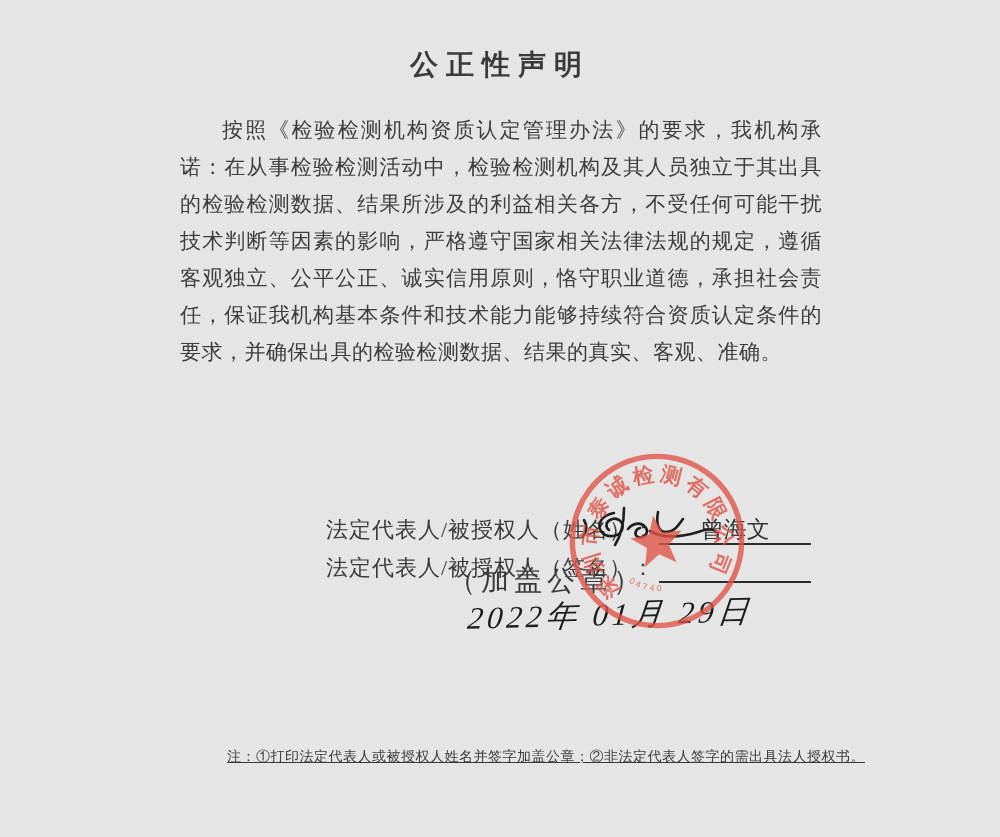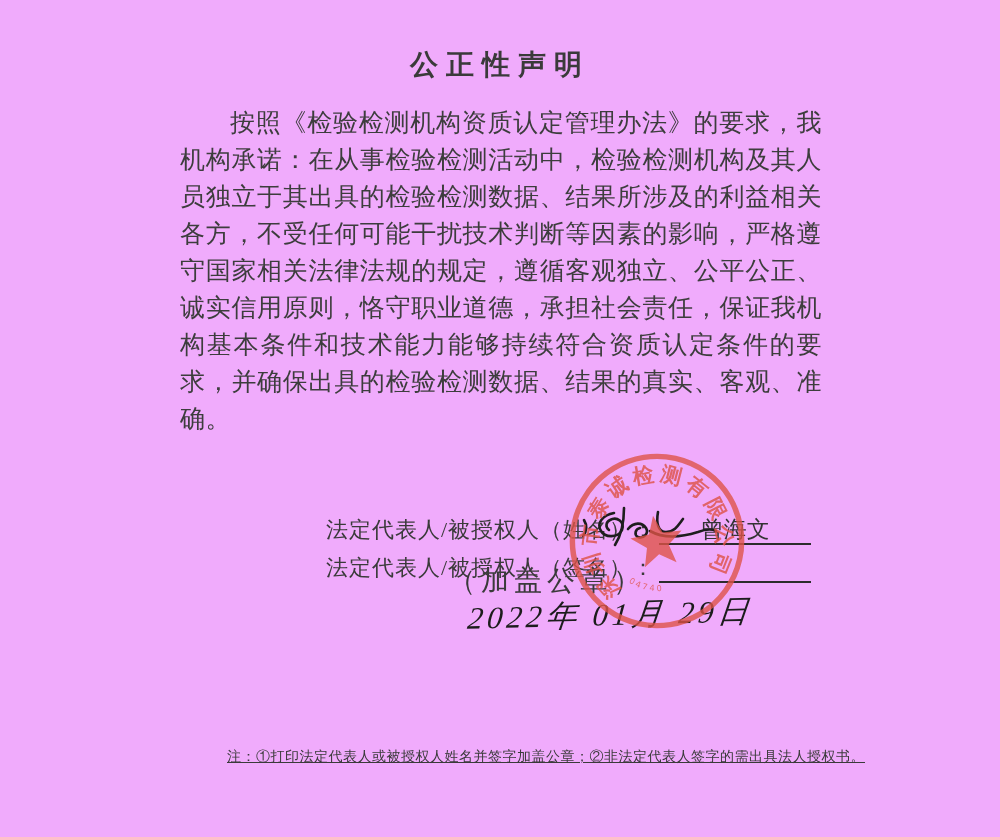--- a/index.html
+++ b/index.html
@@ -1,36 +1,36 @@
 <!DOCTYPE html>
 <html lang="zh"><head>
 <meta charset="utf-8">
 <style>
   html,body{margin:0;padding:0;background:#ffffff;}
   .page{
     position:relative;
     width:1000px;height:837px;
-    background:#f0abfc;
+    background:#e5e5e5;
     overflow:hidden;
     font-family:"Liberation Serif","DejaVu Serif",serif;
     color:#3d3d3d;
   }
   .doc-title{
     position:absolute;
     left:0;top:46px;width:1000px;
     text-align:center;
     font-size:28px;
     font-weight:700;
     letter-spacing:8px;
     color:#3a3a3a;
   }
   .doc-body{
     position:absolute;
-    left:180px;top:104px;width:642px;
-    font-size:25px;
+    left:180px;top:112px;width:642px;
+    font-size:21px;
     line-height:37px;
     text-align:justify;
     text-indent:2em;
     letter-spacing:0.5px;
     color:#3d3d3d;
   }
   .sig-row{
     position:absolute;
     left:326px;
     display:flex;

